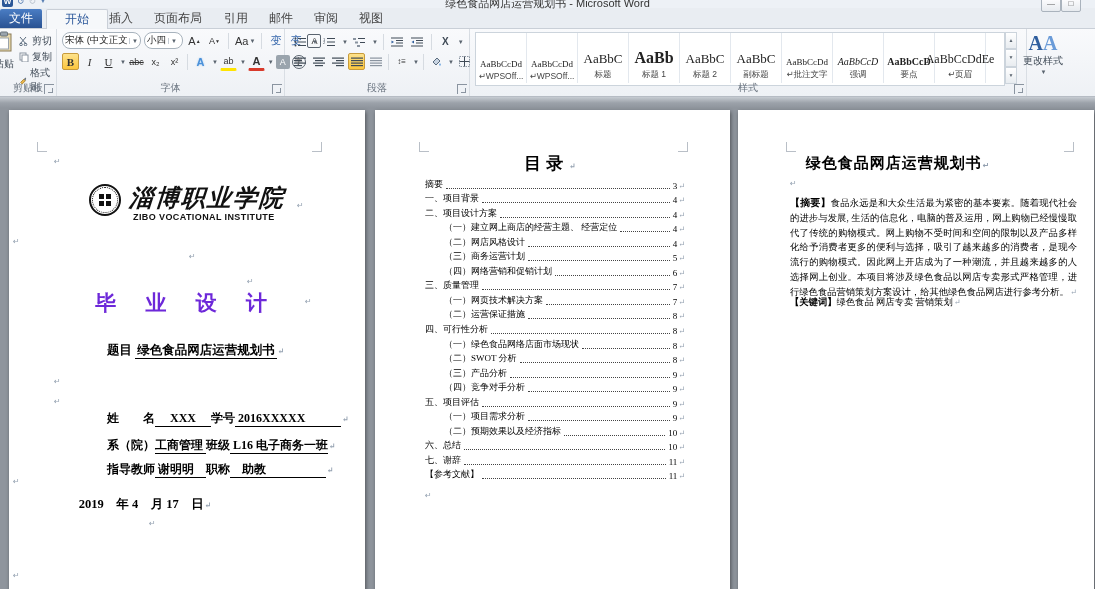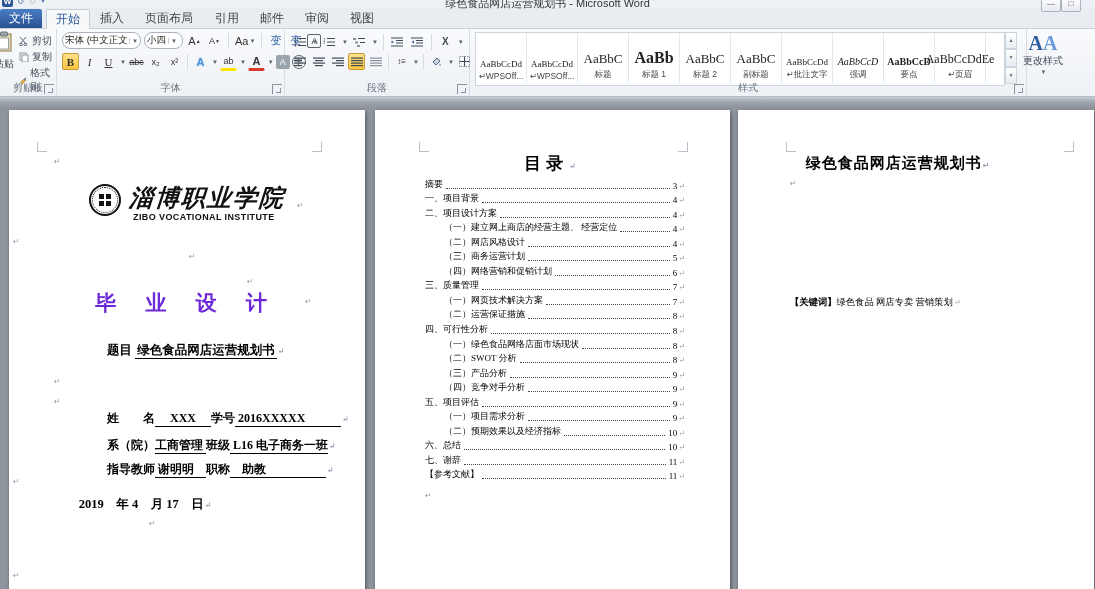--- a/index.html
+++ b/index.html
@@ -8,21 +8,21 @@
   
   #titlebar{position:absolute;left:0;top:0;width:1095px;height:8px;background:#edf1f6;overflow:visible;z-index:5;}
   #titlebar .title{position:absolute;left:0;right:0;top:-4px;text-align:center;font-size:11px;color:#333;}
   #qat{position:absolute;left:2px;top:-6px;display:flex;align-items:center;gap:4px;height:14px;}
   .qat-w{width:11px;height:11px;background:#2b5797;color:#fff;font-size:8px;font-weight:bold;text-align:center;line-height:11px;border-radius:2px;}
   .qat-ico{font-size:9px;color:#5a80b4;line-height:10px;}
   .winbtn{position:absolute;top:-2px;width:18px;height:12px;border:1px solid #aab3bd;background:linear-gradient(#fdfdfe,#e7ebef);color:#555;font-size:8px;text-align:center;line-height:10px;border-radius:2px;}
   
   #tabrow{position:absolute;left:0;top:8px;width:1095px;height:20px;background:#e9edf2;border-bottom:1px solid #c9cfd7;z-index:4;}
   #filetab{position:absolute;left:0;top:1px;width:42px;height:19px;background:linear-gradient(#4a7dc4,#295292);color:#fff;font-size:12px;text-align:center;line-height:19px;border-radius:2px 2px 0 0;}
-  .tab{position:absolute;top:1px;height:19px;font-size:12px;color:#444;text-align:center;line-height:19px;padding:0 9px;}
+  .tab{position:absolute;top:1px;height:19px;font-size:12px;color:#444;text-align:center;line-height:19px;padding:0 18px;}
   .tab.active{background:#f6f8fa;border:1px solid #c9cfd7;border-bottom:none;color:#2b579a;border-radius:2px 2px 0 0;}
   
   #ribbon{position:absolute;left:0;top:28px;width:1095px;height:68px;background:linear-gradient(#f9fafc,#eef1f5);border-bottom:1px solid #b6bcc4;z-index:3;}
   .group{position:absolute;top:0;height:68px;border-right:1px solid #d9dee4;box-sizing:border-box;}
   .glabel{position:absolute;bottom:1px;left:0;right:0;text-align:center;font-size:10px;color:#68727e;}
   .launcher{position:absolute;right:2px;bottom:2px;width:9px;height:9px;border-left:1px solid #8a94a0;border-top:1px solid #8a94a0;}
   .launcher:after{content:"";position:absolute;right:1px;bottom:1px;width:4px;height:4px;border-right:1px solid #8a94a0;border-bottom:1px solid #8a94a0;}
   .btn{display:flex;align-items:center;gap:3px;font-size:10px;color:#3f4a56;padding:1px 2px;border-radius:2px;}
   .tbtn{display:inline-flex;align-items:center;justify-content:center;min-width:15px;height:15px;font-size:11px;color:#333;border-radius:2px;border:1px solid transparent;}
   .tbtn.on{background:linear-gradient(#fde28b,#fcc63d);border:1px solid #c79b3c;}
@@ -545,19 +545,22 @@
         </div>
       <span class="pilcrow" style="left:50px;top:382px">↵</span>
 
     </div>
 
     <div class="page" id="page3">
       <div class="corner tl" style="left:48px;top:32px"></div>
       <div class="corner tr" style="right:20px;top:32px"></div>
       <div id="p3-title"><span>绿色食品网店运营规划书</span><span class="pilin">↵</span></div>
       <span class="pilcrow" style="left:52px;top:70px">↵</span>
+      <div id="p3-abstract" class="serif">
+        <b>【摘要】</b><span>食品永远是和大众生活最为紧密的基本要素。随着现代社会的进步与发展, 生活的信息化，电脑的普及运用，网上购物已经慢慢取代了传统的购物模式。网上购物不受时间和空间的限制以及产品多样化给予消费者更多的便利与选择，吸引了越来越多的消费者，是现今流行的购物模式。因此网上开店成为了一种潮流，并且越来越多的人选择网上创业。本项目将涉及绿色食品以网店专卖形式严格管理，进行绿色食品营销策划方案设计，给其他绿色食品网店进行参考分析。</span><span class="pilin">↵</span>
+      </div>
       <div id="p3-keywords" class="serif">
         <b>【关键词】</b><span>绿色食品 网店专卖 营销策划</span><span class="pilin">↵</span>
       </div>
 
     </div>
   </div>
 </div>
 
 </body></html>

